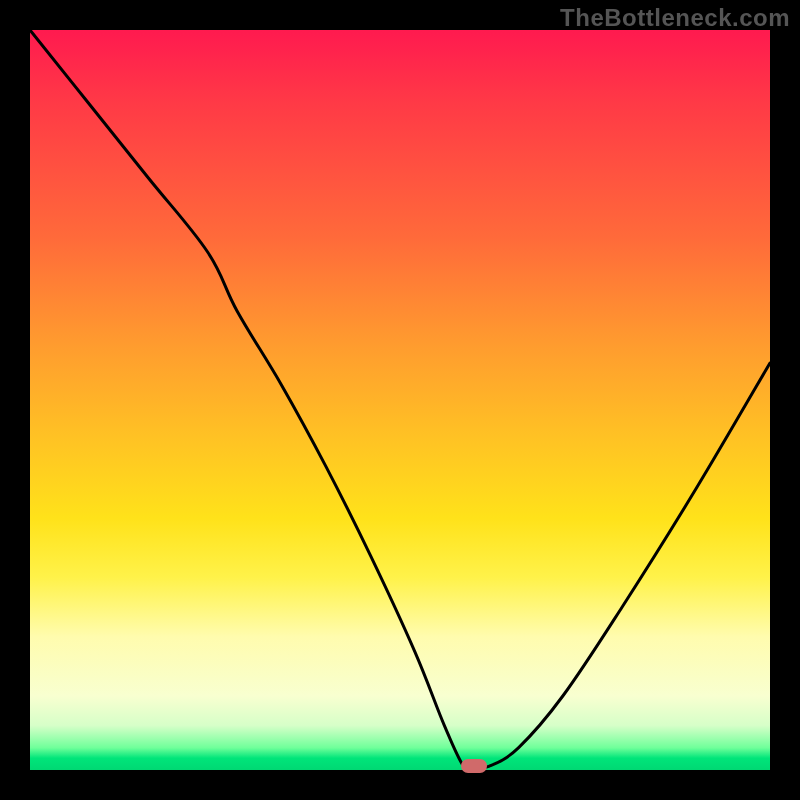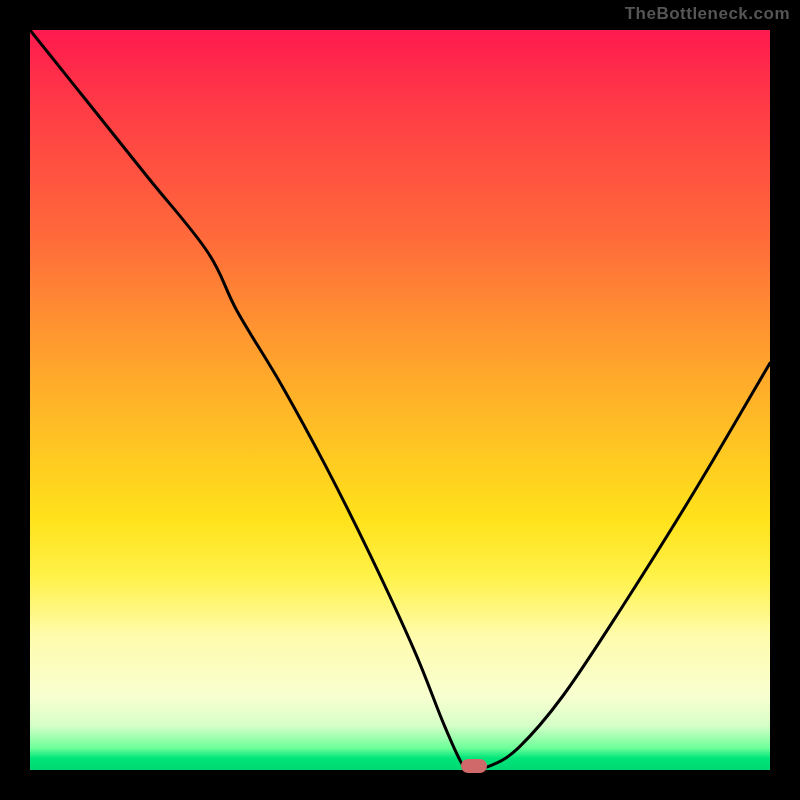--- a/index.html
+++ b/index.html
@@ -14,21 +14,21 @@
   .wrap {
     position: relative;
     width: 800px;
     height: 800px;
   }
   .attribution {
     position: absolute;
     top: 4px;
     right: 10px;
     color: #555;
-    font-size: 17px;
+    font-size: 24px;
     font-weight: 600;
     letter-spacing: 0.5px;
     user-select: none;
   }
   .plot-frame {
     position: absolute;
     left: 30px;
     top: 30px;
     width: 740px;
     height: 740px;

